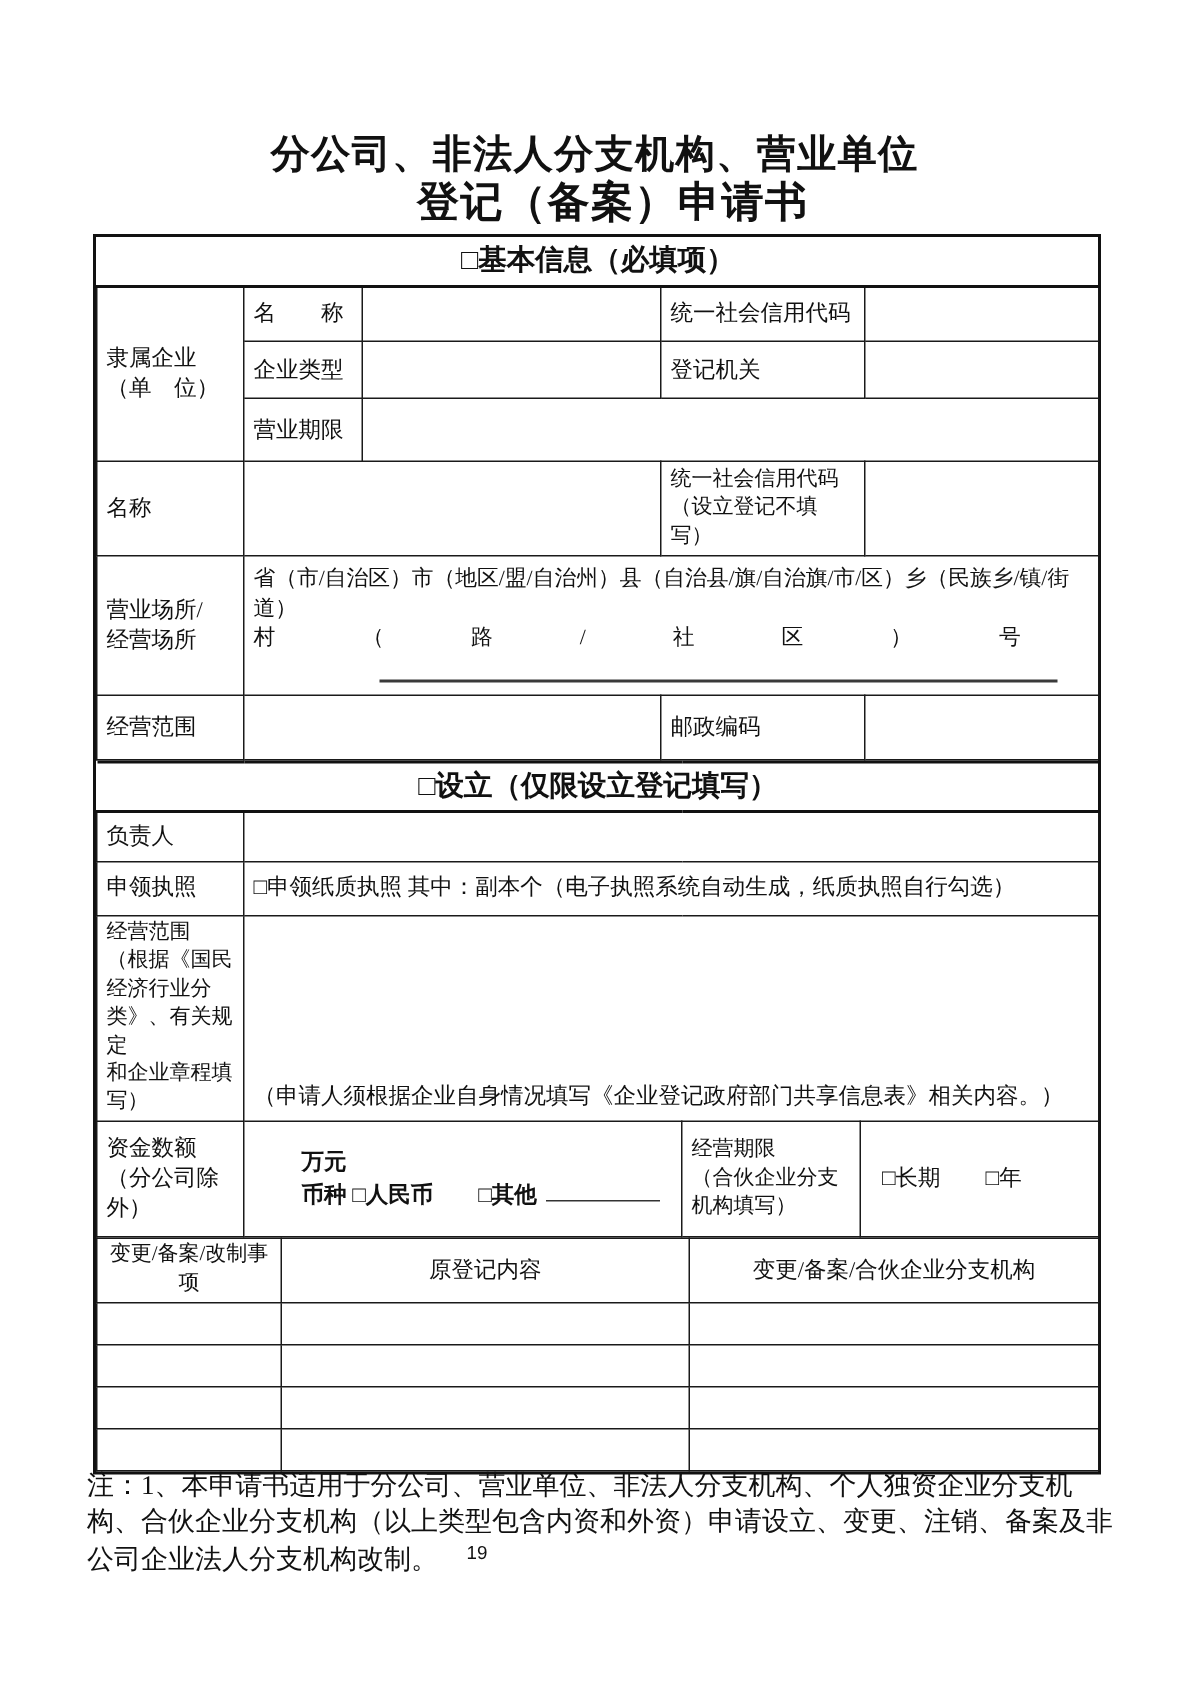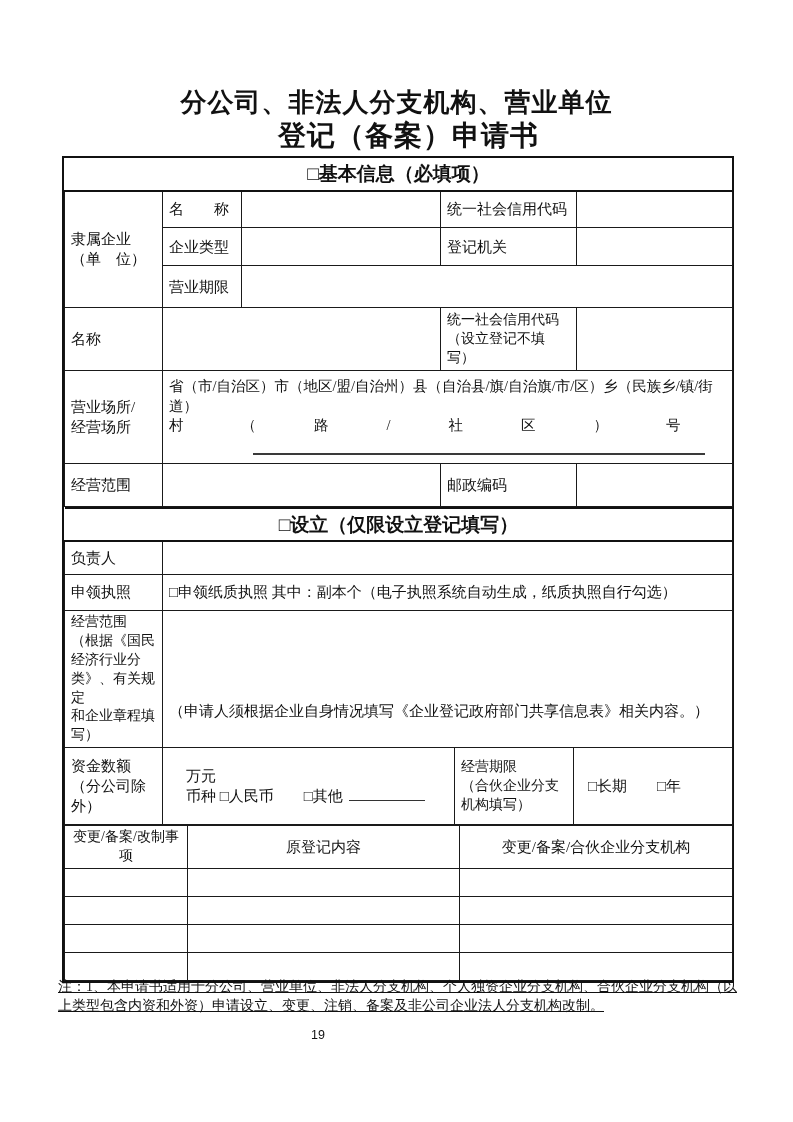--- a/index.html
+++ b/index.html
@@ -41,28 +41,28 @@
 
   
   .h37{height:37px;} .h38{height:38px;} .h42{height:42px;}
   .h63{height:63px;} .h72{height:72px;} .h43{height:43px;}
   .h33{height:33px;margin-top:37px;} .h36{height:36px;} .h136{height:136px;}
   .h77{height:77px;} .h32{height:32px;} .h28{height:28px;}
 
   .small{font-size:14px;}
   .premises-cell{vertical-align:top;padding-top:6px;font-size:14.5px;}
   .fill-line{border-bottom:2px solid #3a3a3a;height:1px;width:452px;margin:16px 0 6px 84px;}
-  .scope-cell{vertical-align:bottom;padding-bottom:24px;font-family:Liberation Mono, monospace;}
-  .capital-cell{padding-left:23px;}
+  .scope-cell{vertical-align:bottom;padding-bottom:6px;}
+  .capital-cell{padding-left:38px;font-weight:bold;}
   .short-line{display:inline-block;width:76px;border-bottom:1.5px solid #333;height:14px;margin-left:6px;}
   .term-opts{padding-left:14px;}
 
   .notes{
     position:absolute;left:58px;top:978px;width:690px;
-    font-size:14px;line-height:1.35;text-decoration:underline;
+    font-size:18px;line-height:1.35;
   }
   .page-num{
     position:absolute;left:0;top:1028px;width:636px;text-align:center;
     font-size:12.5px;font-family:"Liberation Sans","DejaVu Sans",sans-serif;
   }
 </style>
 </head>
 <body>
 
 <div class="page">

